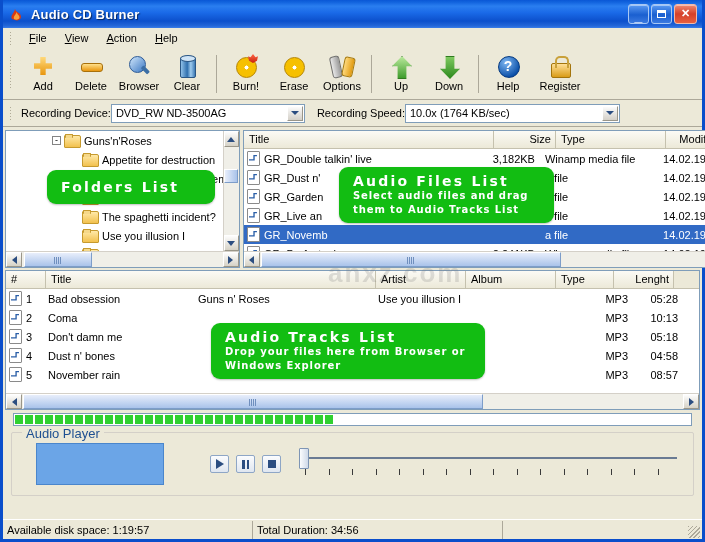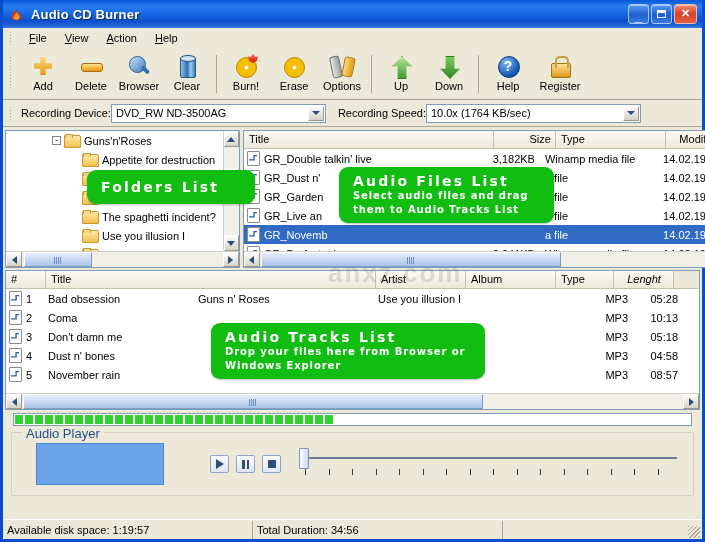--- a/index.html
+++ b/index.html
@@ -153,21 +153,21 @@
   .combo .arrow {
     position:absolute; right:1px; top:1px; width:16px; height:15px;
     background:linear-gradient(180deg,#fbfbfb,#d4d0c8);
     border:1px solid #fff; border-right-color:#9a9689; border-bottom-color:#9a9689;
     display:flex;align-items:center;justify-content:center;
   }
   .combo .arrow i {
     border-left:4px solid transparent;border-right:4px solid transparent;
     border-top:4px solid #2b4d80; display:block; font-style:normal;
   }
-  #dev-combo { width: 215px; }
+  #dev-combo { width: 194px; }
   #speed-combo { width: 215px; }
 
   
   #top-area { display:flex; flex:0 0 auto; height: 141px; background:#ece9d8; padding:3px 2px 0 2px; }
   .pane { background:#fff; border:1px solid #7f9db9; display:flex; flex-direction:column; position:relative; }
   #tree-pane { width: 238px; margin-right: 3px; }
   #files-pane { flex: 1 1 auto; }
 
   
   .tree-body { flex:1 1 auto; position:relative; overflow:hidden; background:#fff; }
@@ -277,21 +277,21 @@
 
   
   .callout {
     position:absolute; background:#12bd12; border-radius:9px; z-index:50;
     color:#fff; padding:6px 14px; box-shadow:0 1px 2px rgba(0,0,0,.25);
   }
   .callout .ct { font-weight:bold; font-size:14px; letter-spacing:2.2px;
                  font-family:"DejaVu Sans", sans-serif; }
   .callout .cs { font-weight:bold; font-size:10px; letter-spacing:.9px; margin-top:0; line-height:14px;
                  font-family:"DejaVu Sans", sans-serif; }
-  #callout-folders { left:44px; top:170px; width:168px; padding:9px 14px;margin-left:40px; }
+  #callout-folders { left:44px; top:170px; width:168px; padding:9px 14px; }
   #callout-files { left:336px; top:167px; width:215px; }
   #callout-tracks { left:208px; top:323px; width:274px; }
 
   
   .wm { position:absolute; pointer-events:none; color:rgba(120,120,120,.22);
         font-weight:bold; z-index:40; }
 </style>
 </head>
 <body>
 
@@ -530,21 +530,21 @@
   </div>
 
   <div id="tracks-wrap">
     <div class="pane" id="tracks-pane">
       <div class="lhdr" id="tracks-header">
           <div style="width: 40px;">#</div>
           <div style="width: 330px;">Title</div>
           <div style="width: 90px;">Artist</div>
           <div style="width: 90px;">Album</div>
           <div style="width: 58px; text-align: left;">Type</div>
-          <div style="width: 60px; text-align: center; font-style: italic;">Lenght</div>
+          <div style="width: 60px; text-align: right;">Lenght</div>
         </div>
       <div class="lbody" id="tracks-body">
           <div class="lrow">
             <span class="fileico"></span>
             <span style="width:22px">1</span>
             <span style="width:150px">Bad obsession</span>
             <span style="width:180px">Guns n' Roses</span>
             <span style="width:200px">Use you illusion I</span>
             <span style="width:50px;text-align:right">MP3</span>
             <span style="width:58px;text-align:right;padding-right:8px">05:28</span>

